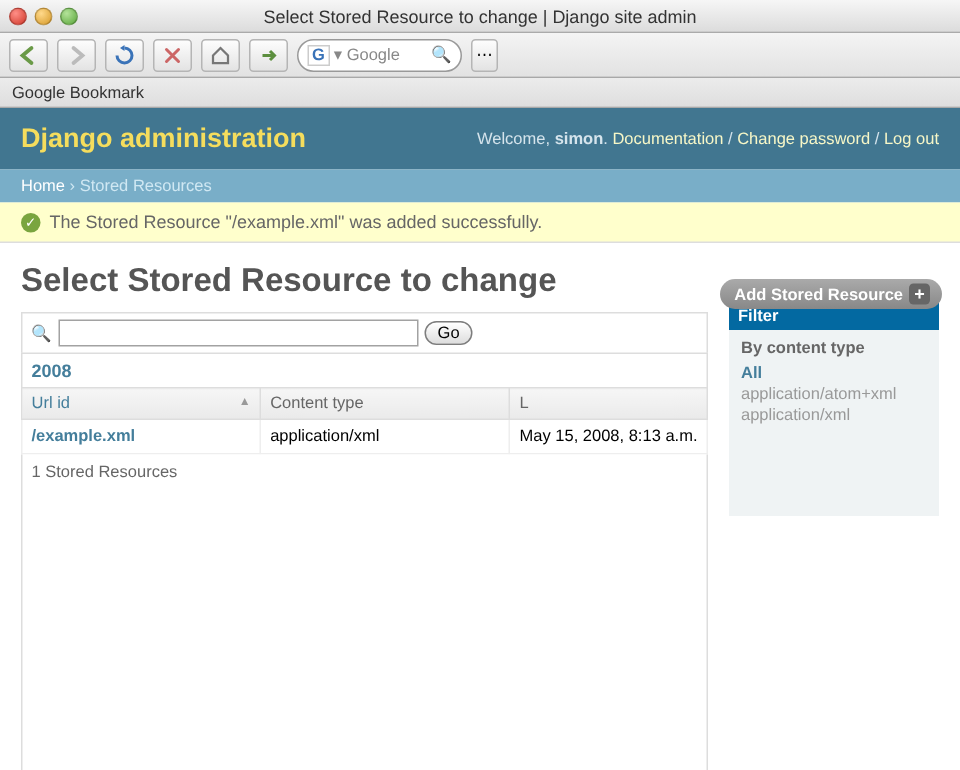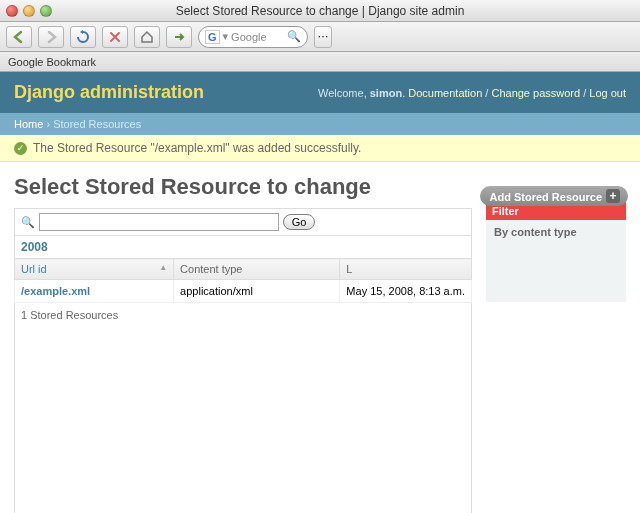--- a/index.html
+++ b/index.html
@@ -50,21 +50,21 @@
   .results table { width: 100%; border-collapse: collapse; font-size: 11px; }
   .results th { background: linear-gradient(#f6f6f6,#eaeaea); border: 1px solid #ddd; text-align: left; padding: 4px 6px; color: #666; font-weight: normal; }
   .results th.sorted { color: #447e9b; }
   .results td { border: 1px solid #eee; padding: 5px 6px; }
   .results td a { color: #447e9b; text-decoration: none; font-weight: bold; }
   .row-hi { background: #ffc; }
   
   .pagin { border: 1px solid #ddd; border-top: none; padding: 6px; color: #666; background:#fff; height: 240px;}
   
   .sidebar { width: 140px; font-size: 11px; margin-top: 28px;}
-  .filter-h { background: #ef4444; color: #fff; font-weight: bold; padding: 3px 6px; }
+  .filter-h { background: #0369a1; color: #fff; font-weight: bold; padding: 3px 6px; }
   .filter-bd { background: #eff3f4; padding: 6px 8px 60px; }
   .filter-t { font-weight: bold; color: #666; margin-bottom: 4px;}
   .filter-bd ul { list-style: none; }
   .filter-bd li { padding: 1px 0; }
   .filter-bd a { text-decoration: none; color: #999; }
   .filter-bd .sel a { color: #447e9b; font-weight: bold;}
   
   .sort-ico { float: right; font-size: 8px; color: #999; }
 </style>
 </head>
@@ -184,15 +184,20 @@
 
     <div class="pagin">
       <span>1 Stored Resources</span>
     </div>
   </div>
 
   <div class="sidebar">
     <div class="filter-h">Filter</div>
     <div class="filter-bd">
       <div class="filter-t">By content type</div>
+      <ul>
+        <li class="sel"><a href="#">All</a></li>
+        <li><a href="#">application/atom+xml</a></li>
+        <li><a href="#">application/xml</a></li>
+      </ul>
     </div>
   </div>
 </div>
 
 </body></html>

